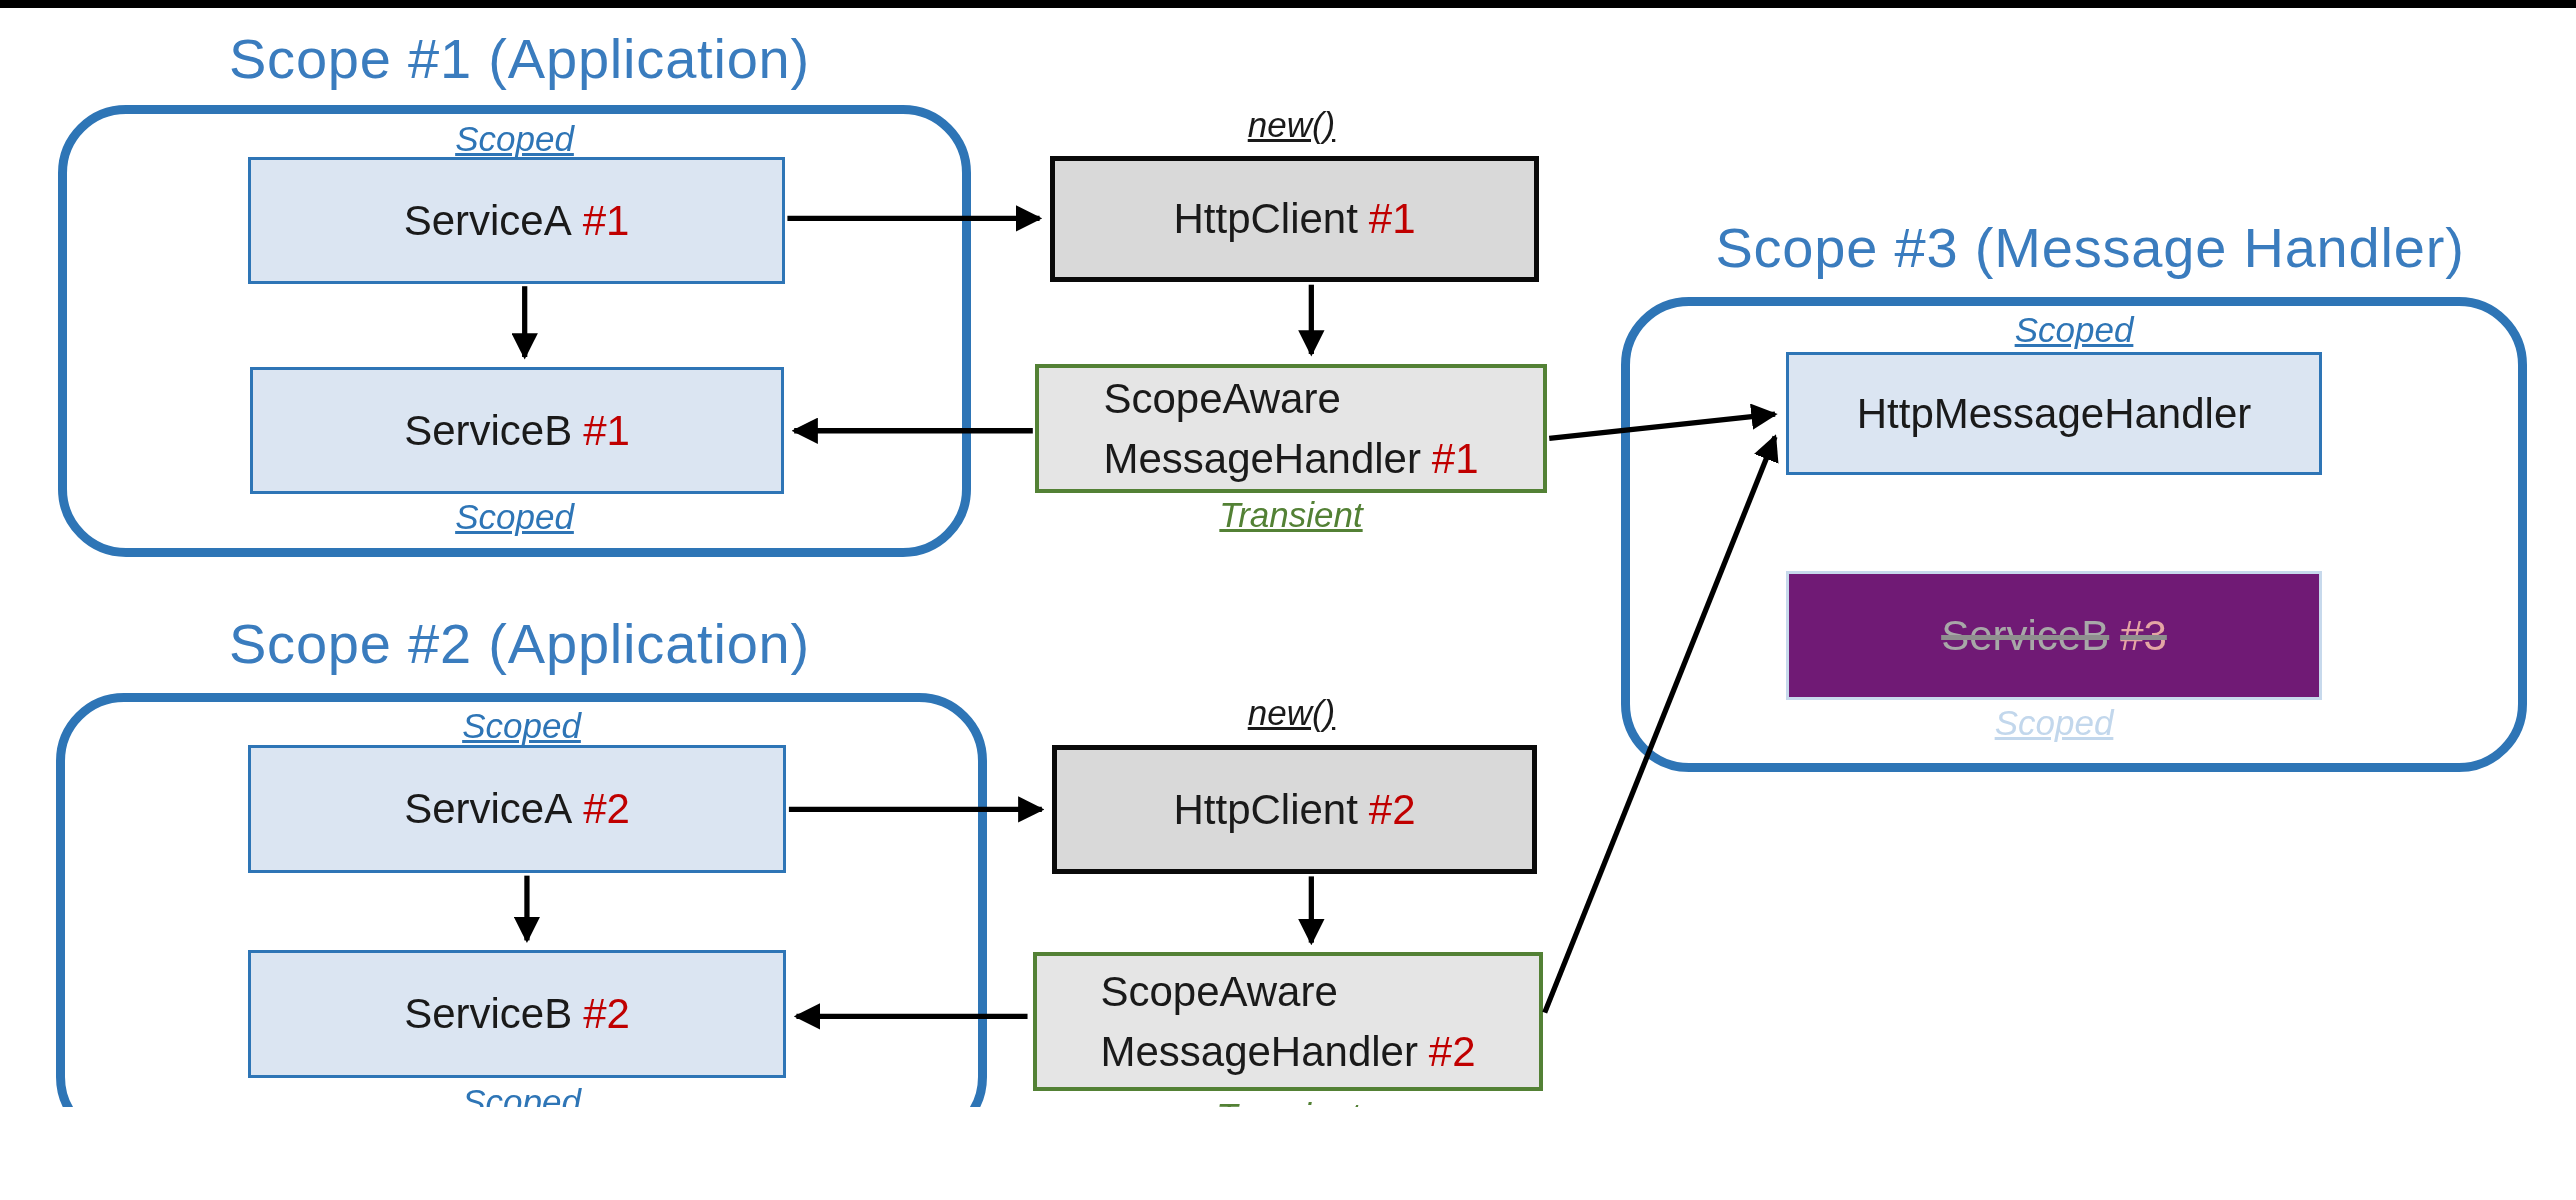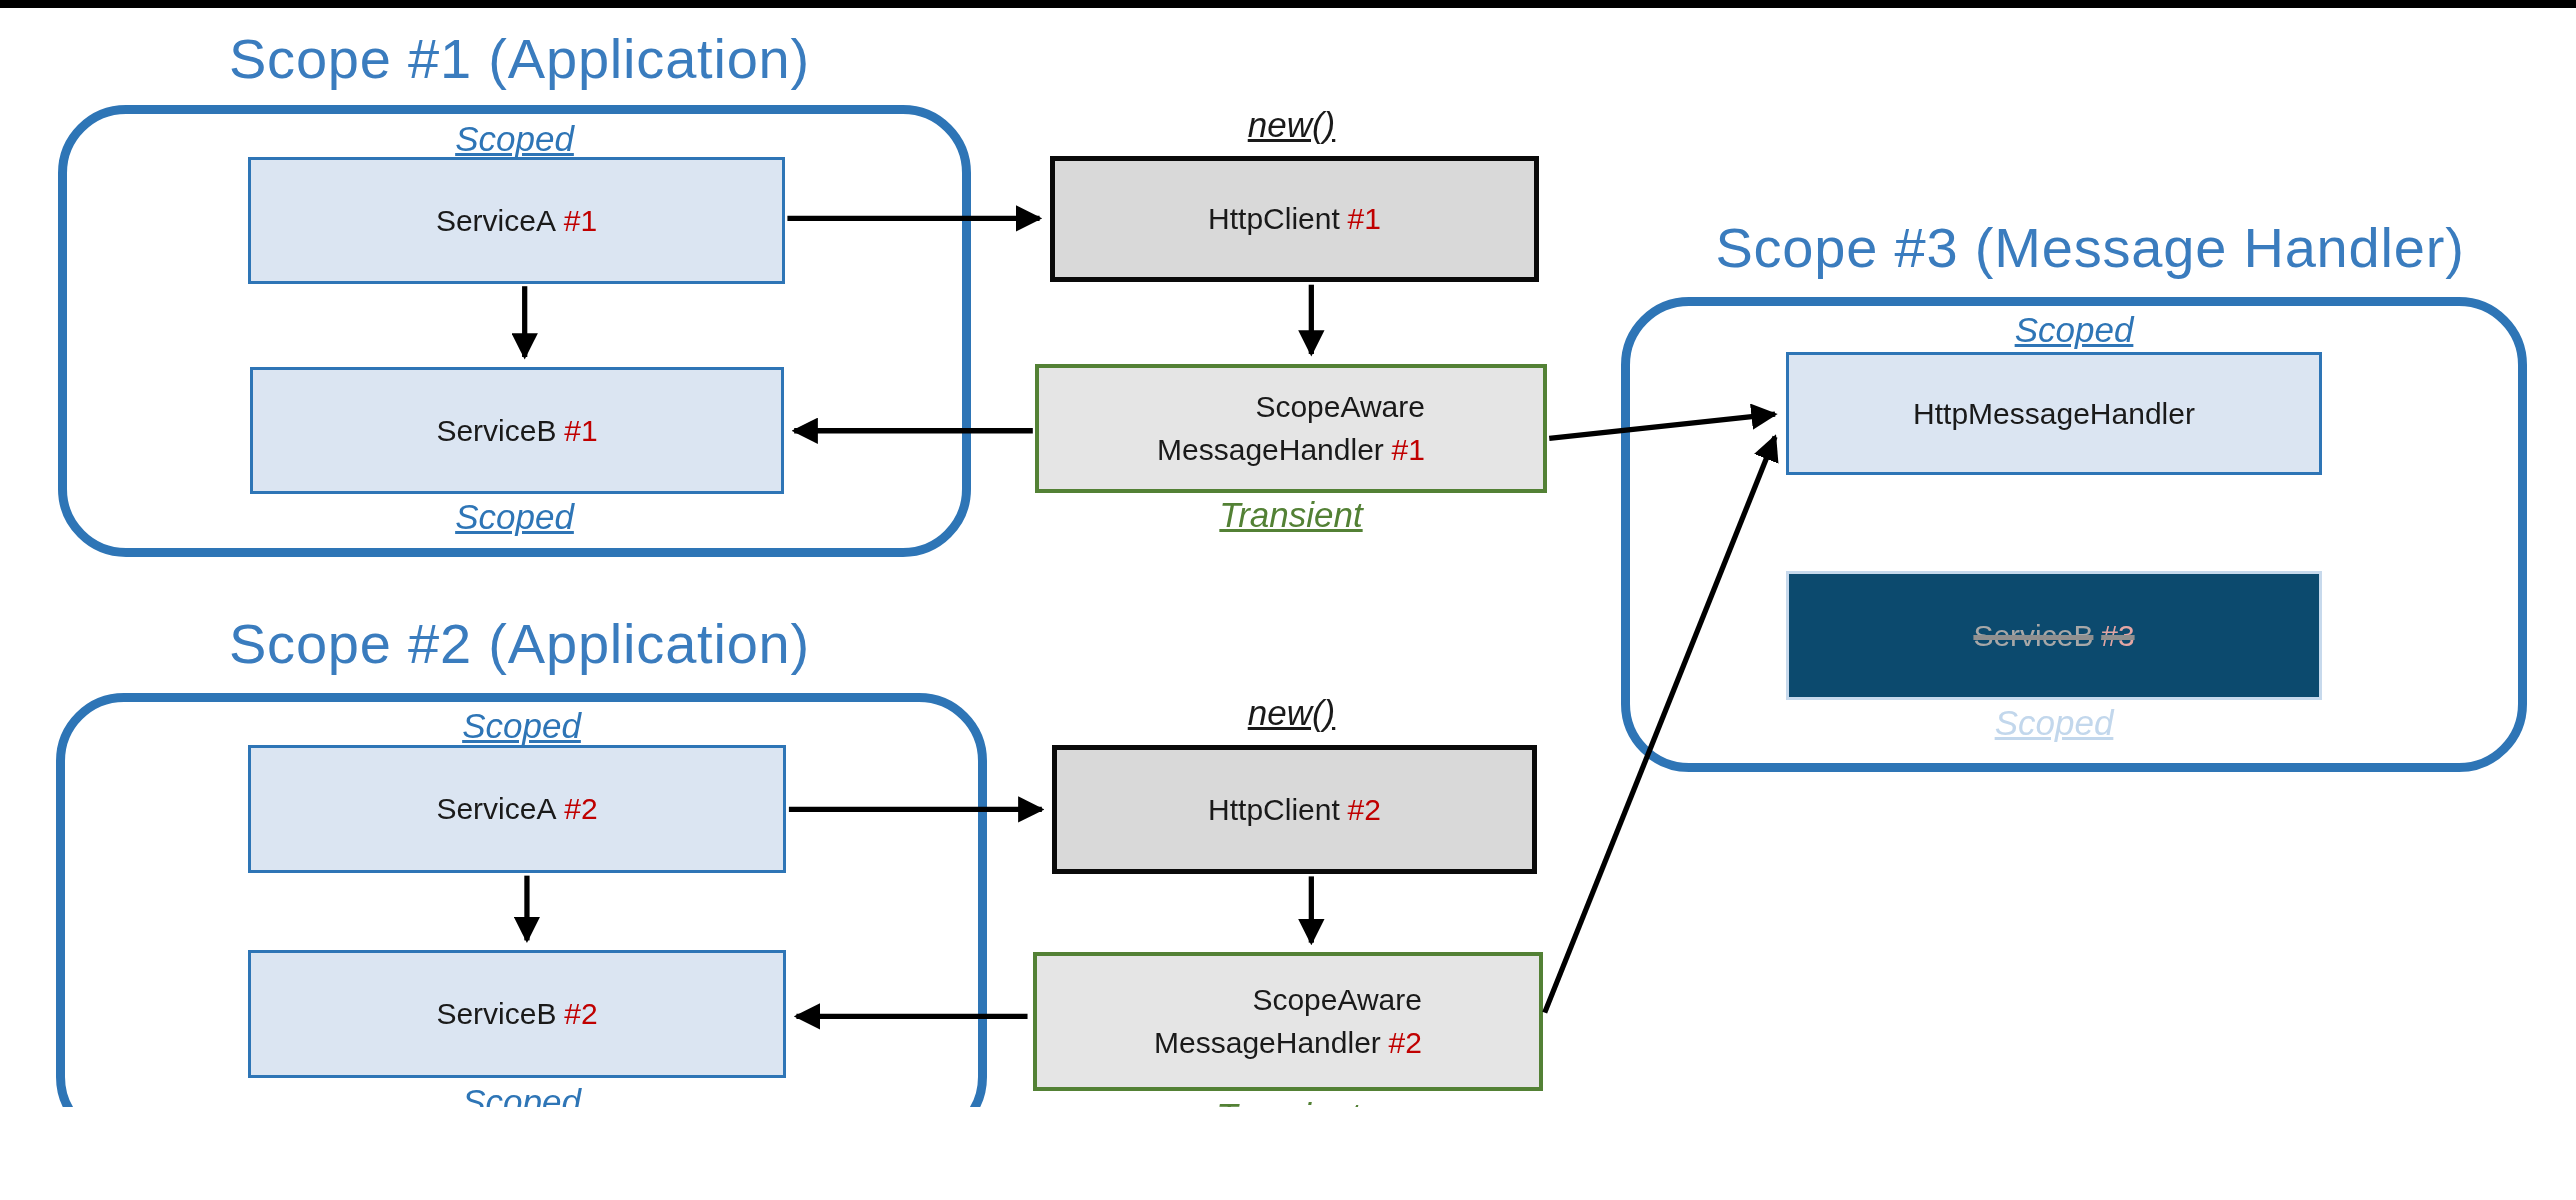--- a/index.html
+++ b/index.html
@@ -46,29 +46,29 @@
   .hint.black  { color: #1a1a1a; }
   .hint.fadedblue { color: #c2d7ec; }
 
   
   .node {
     position: absolute;
     display: flex;
     align-items: center;
     justify-content: center;
     box-sizing: border-box;
-    font-size: 30px;
-    text-align: right;
+    font-size: 42px;
+    text-align: left;
     z-index: 2;
     white-space: nowrap;
   }
   .node.blue  { background: #dbe5f2; border: 3.8px solid #2e75b6; }
   .node.gray  { background: #d9d9d9; border: 5.3px solid #0a0a0a; }
   .node.green { background: #e5e5e5; border: 4.5px solid #538135; line-height: 1.42; }
-  .node.faded { background: #0c4a6e; border: 3.8px solid #c7d9ec; }
+  .node.faded { background: #701a75; border: 3.8px solid #c7d9ec; }
   .inst { color: #c00000; margin-left: 0.26em; }
   .strike {
     text-decoration: line-through;
     text-decoration-color: #8f8f8f;
     text-decoration-thickness: 5.3px;
     color: #a8a8a8;
   }
   .strike .inst-faded { color: #e4a6a4; margin-left: 0.26em; }
 
   

